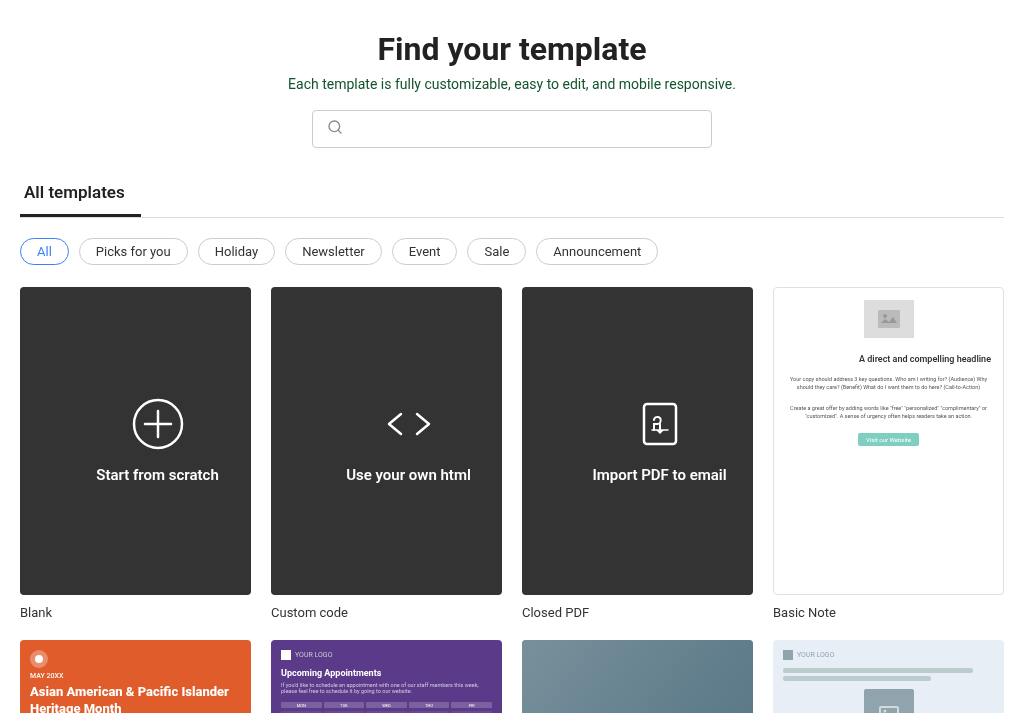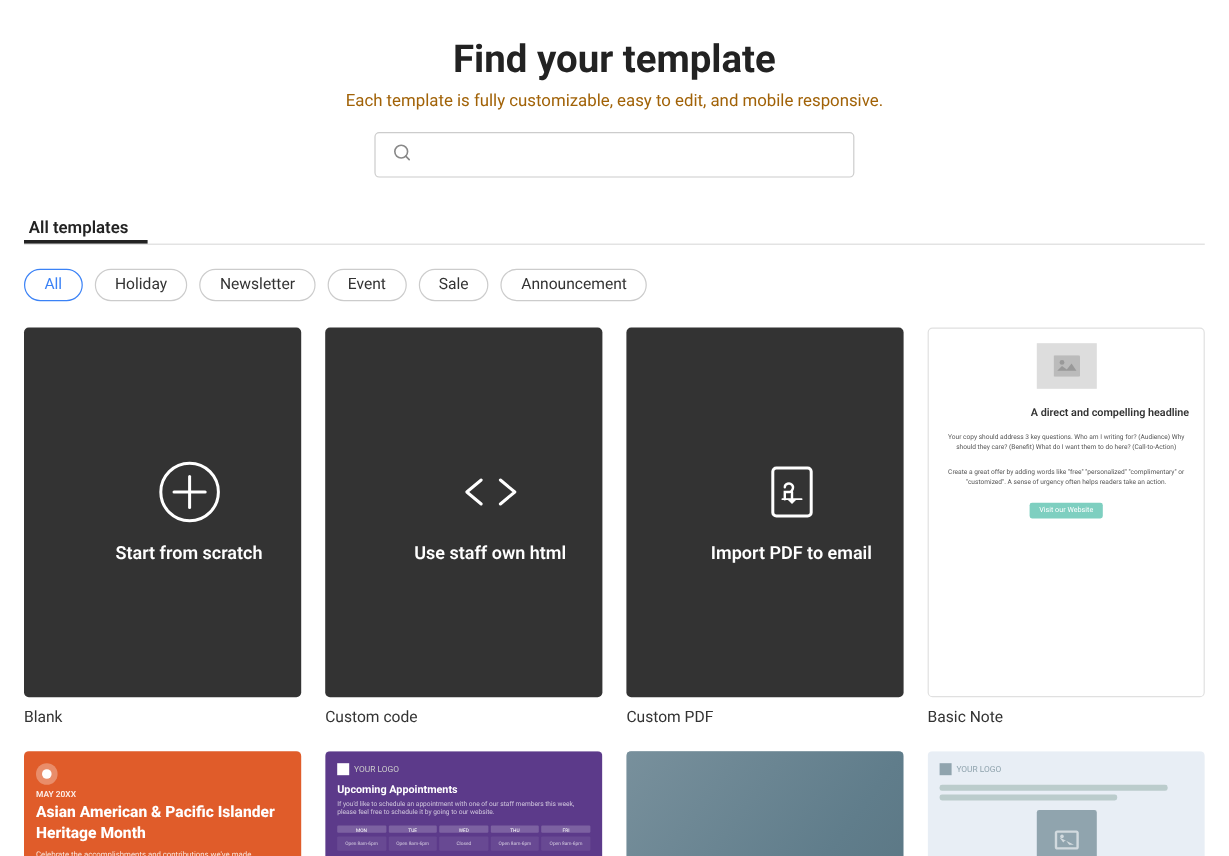--- a/index.html
+++ b/index.html
@@ -22,21 +22,21 @@
 
     .header h1 {
       font-size: 32px;
       font-weight: 700;
       color: #222;
       margin-bottom: 8px;
     }
 
     .header p {
       font-size: 14px;
-      color: #a16207;
+      color: #14532d;
       margin-bottom: 18px;
     }
 
     .search-container {
       display: flex;
       justify-content: center;
       margin-bottom: 24px;
     }
 
     .search-box {
@@ -64,22 +64,22 @@
       font-size: 16px;
     }
 
     .tabs-container {
       display: flex;
       border-bottom: 1px solid #ddd;
       margin-bottom: 20px;
     }
 
     .tab {
-      padding: 10px 16px 2px 4px;
-      font-size: 14px;
+      padding: 10px 16px 12px 4px;
+      font-size: 17px;
       cursor: pointer;
       color: #555;
       border-bottom: 3px solid transparent;
       margin-right: 8px;
       user-select: none;
     }
 
     .tab.active {
       color: #222;
       font-weight: 600;
@@ -393,20 +393,21 @@
       </div>
     </div>
   </div>
 
   <div class="tabs-container">
     <div class="tab active">All templates</div>
   </div>
 
   <div class="filter-chips">
     <div class="chip active">All</div>
+    <div class="chip">Picks for you</div>
     <div class="chip">Holiday</div>
     <div class="chip">Newsletter</div>
     <div class="chip">Event</div>
     <div class="chip">Sale</div>
     <div class="chip">Announcement</div>
   </div>
 
   <div class="templates-grid">
 
     <div class="template-card">
@@ -424,39 +425,39 @@
     </div>
 
     <div class="template-card">
       <div class="template-thumbnail dark">
         <div class="template-icon">
           <svg viewBox="0 0 52 52" fill="none" xmlns="http://www.w3.org/2000/svg">
             <polyline points="18,16 6,26 18,36" stroke="white" stroke-width="2.5" stroke-linecap="round" stroke-linejoin="round" fill="none"></polyline>
             <polyline points="34,16 46,26 34,36" stroke="white" stroke-width="2.5" stroke-linecap="round" stroke-linejoin="round" fill="none"></polyline>
           </svg>
         </div>
-        <div class="template-label-inside">Use staff own html</div>
+        <div class="template-label-inside">Use your own html</div>
       </div>
       <div class="template-name">Custom code</div>
     </div>
 
     <div class="template-card">
       <div class="template-thumbnail dark">
         <div class="template-icon">
           <svg viewBox="0 0 52 52" fill="none" xmlns="http://www.w3.org/2000/svg">
             <rect x="10" y="6" width="32" height="40" rx="3" stroke="white" stroke-width="2.5" fill="none"></rect>
             <path d="M20 22 C20 19 24 18 26 20 C28 22 26 26 24 26 L20 26 L20 32" stroke="white" stroke-width="2" stroke-linecap="round" fill="none"></path>
             <path d="M26 26 L26 32" stroke="white" stroke-width="2" stroke-linecap="round" fill="none"></path>
             <path d="M18 32 L34 32" stroke="white" stroke-width="1.5" stroke-linecap="round"></path>
             <path d="M26 36 L22 32 L30 32 Z" fill="white"></path>
           </svg>
         </div>
         <div class="template-label-inside">Import PDF to email</div>
       </div>
-      <div class="template-name">Custom PDF</div>
+      <div class="template-name">Closed PDF</div>
     </div>
 
     <div class="template-card">
       <div class="template-thumbnail basic-note-thumb">
 
         <div style="width:50px;height:38px;background:#ddd;margin:0 auto 6px;display:flex;align-items:center;justify-content:center;">
           <svg width="22" height="18" viewBox="0 0 22 18" fill="none">
             <rect width="22" height="18" rx="1" fill="#bbb"></rect>
             <path d="M3 13 L7 9 L11 12 L15 7 L19 13 Z" fill="#999"></path>
             <circle cx="7" cy="6" r="2" fill="#999"></circle>

